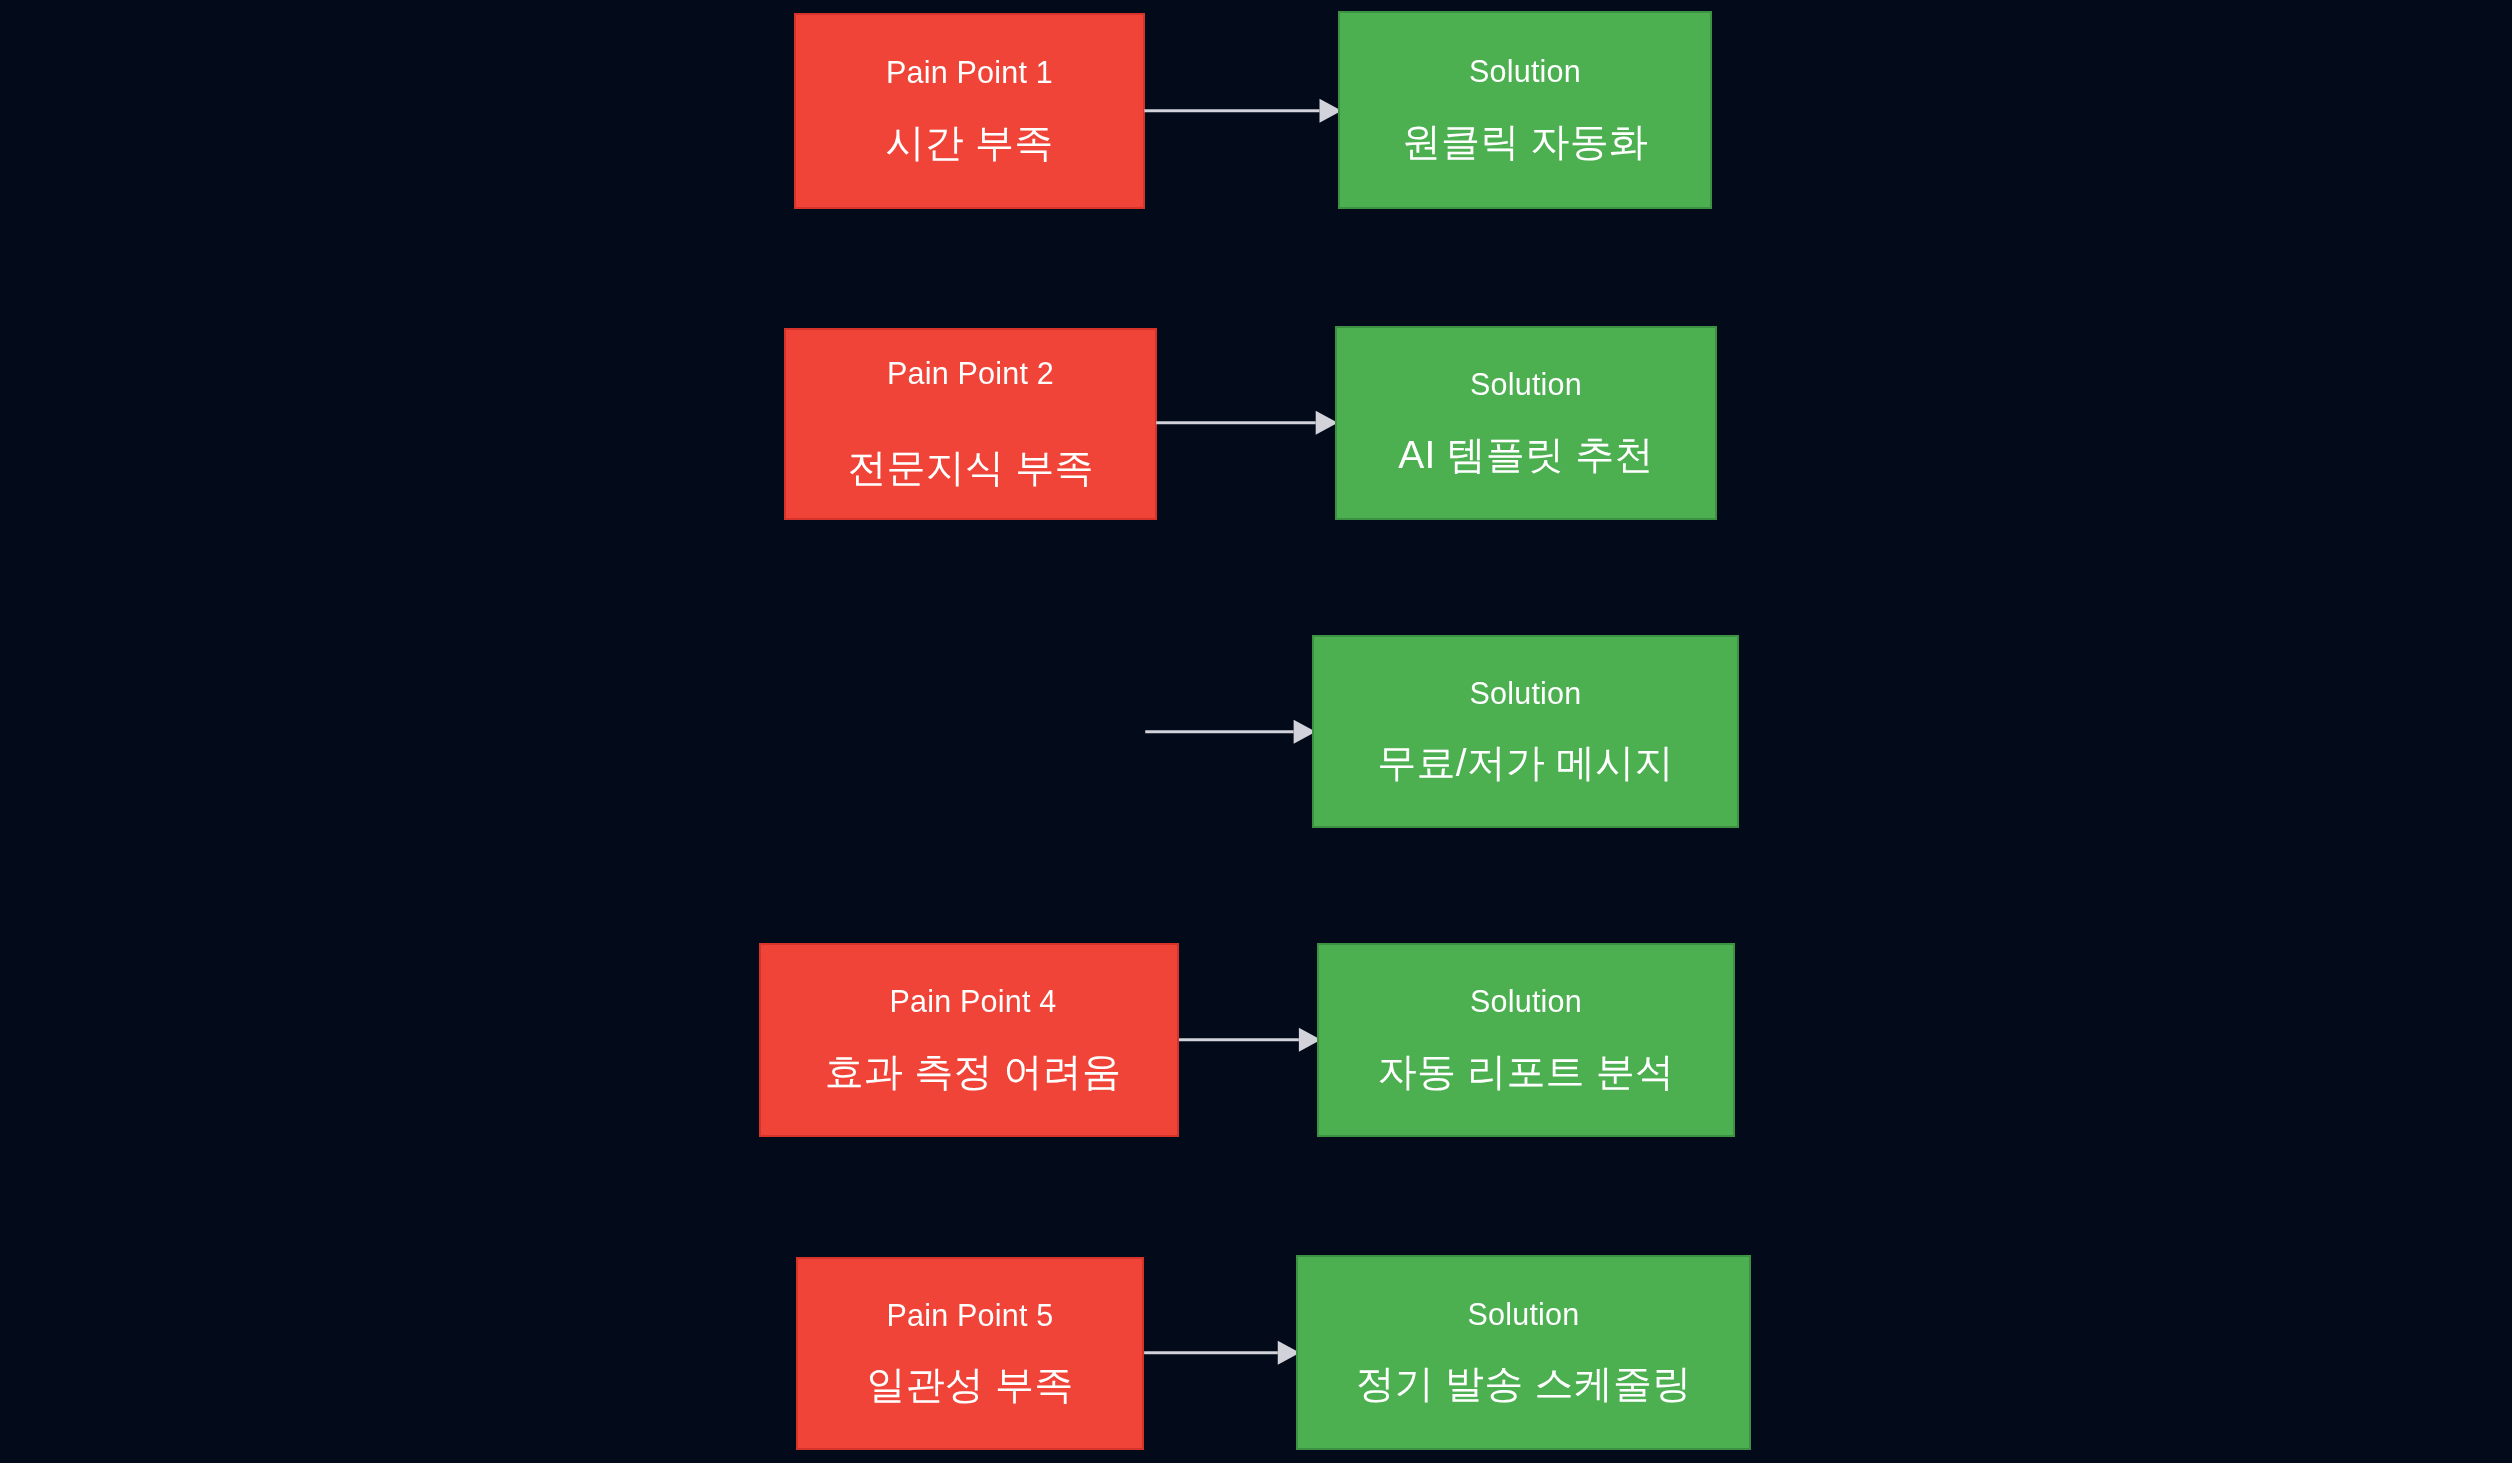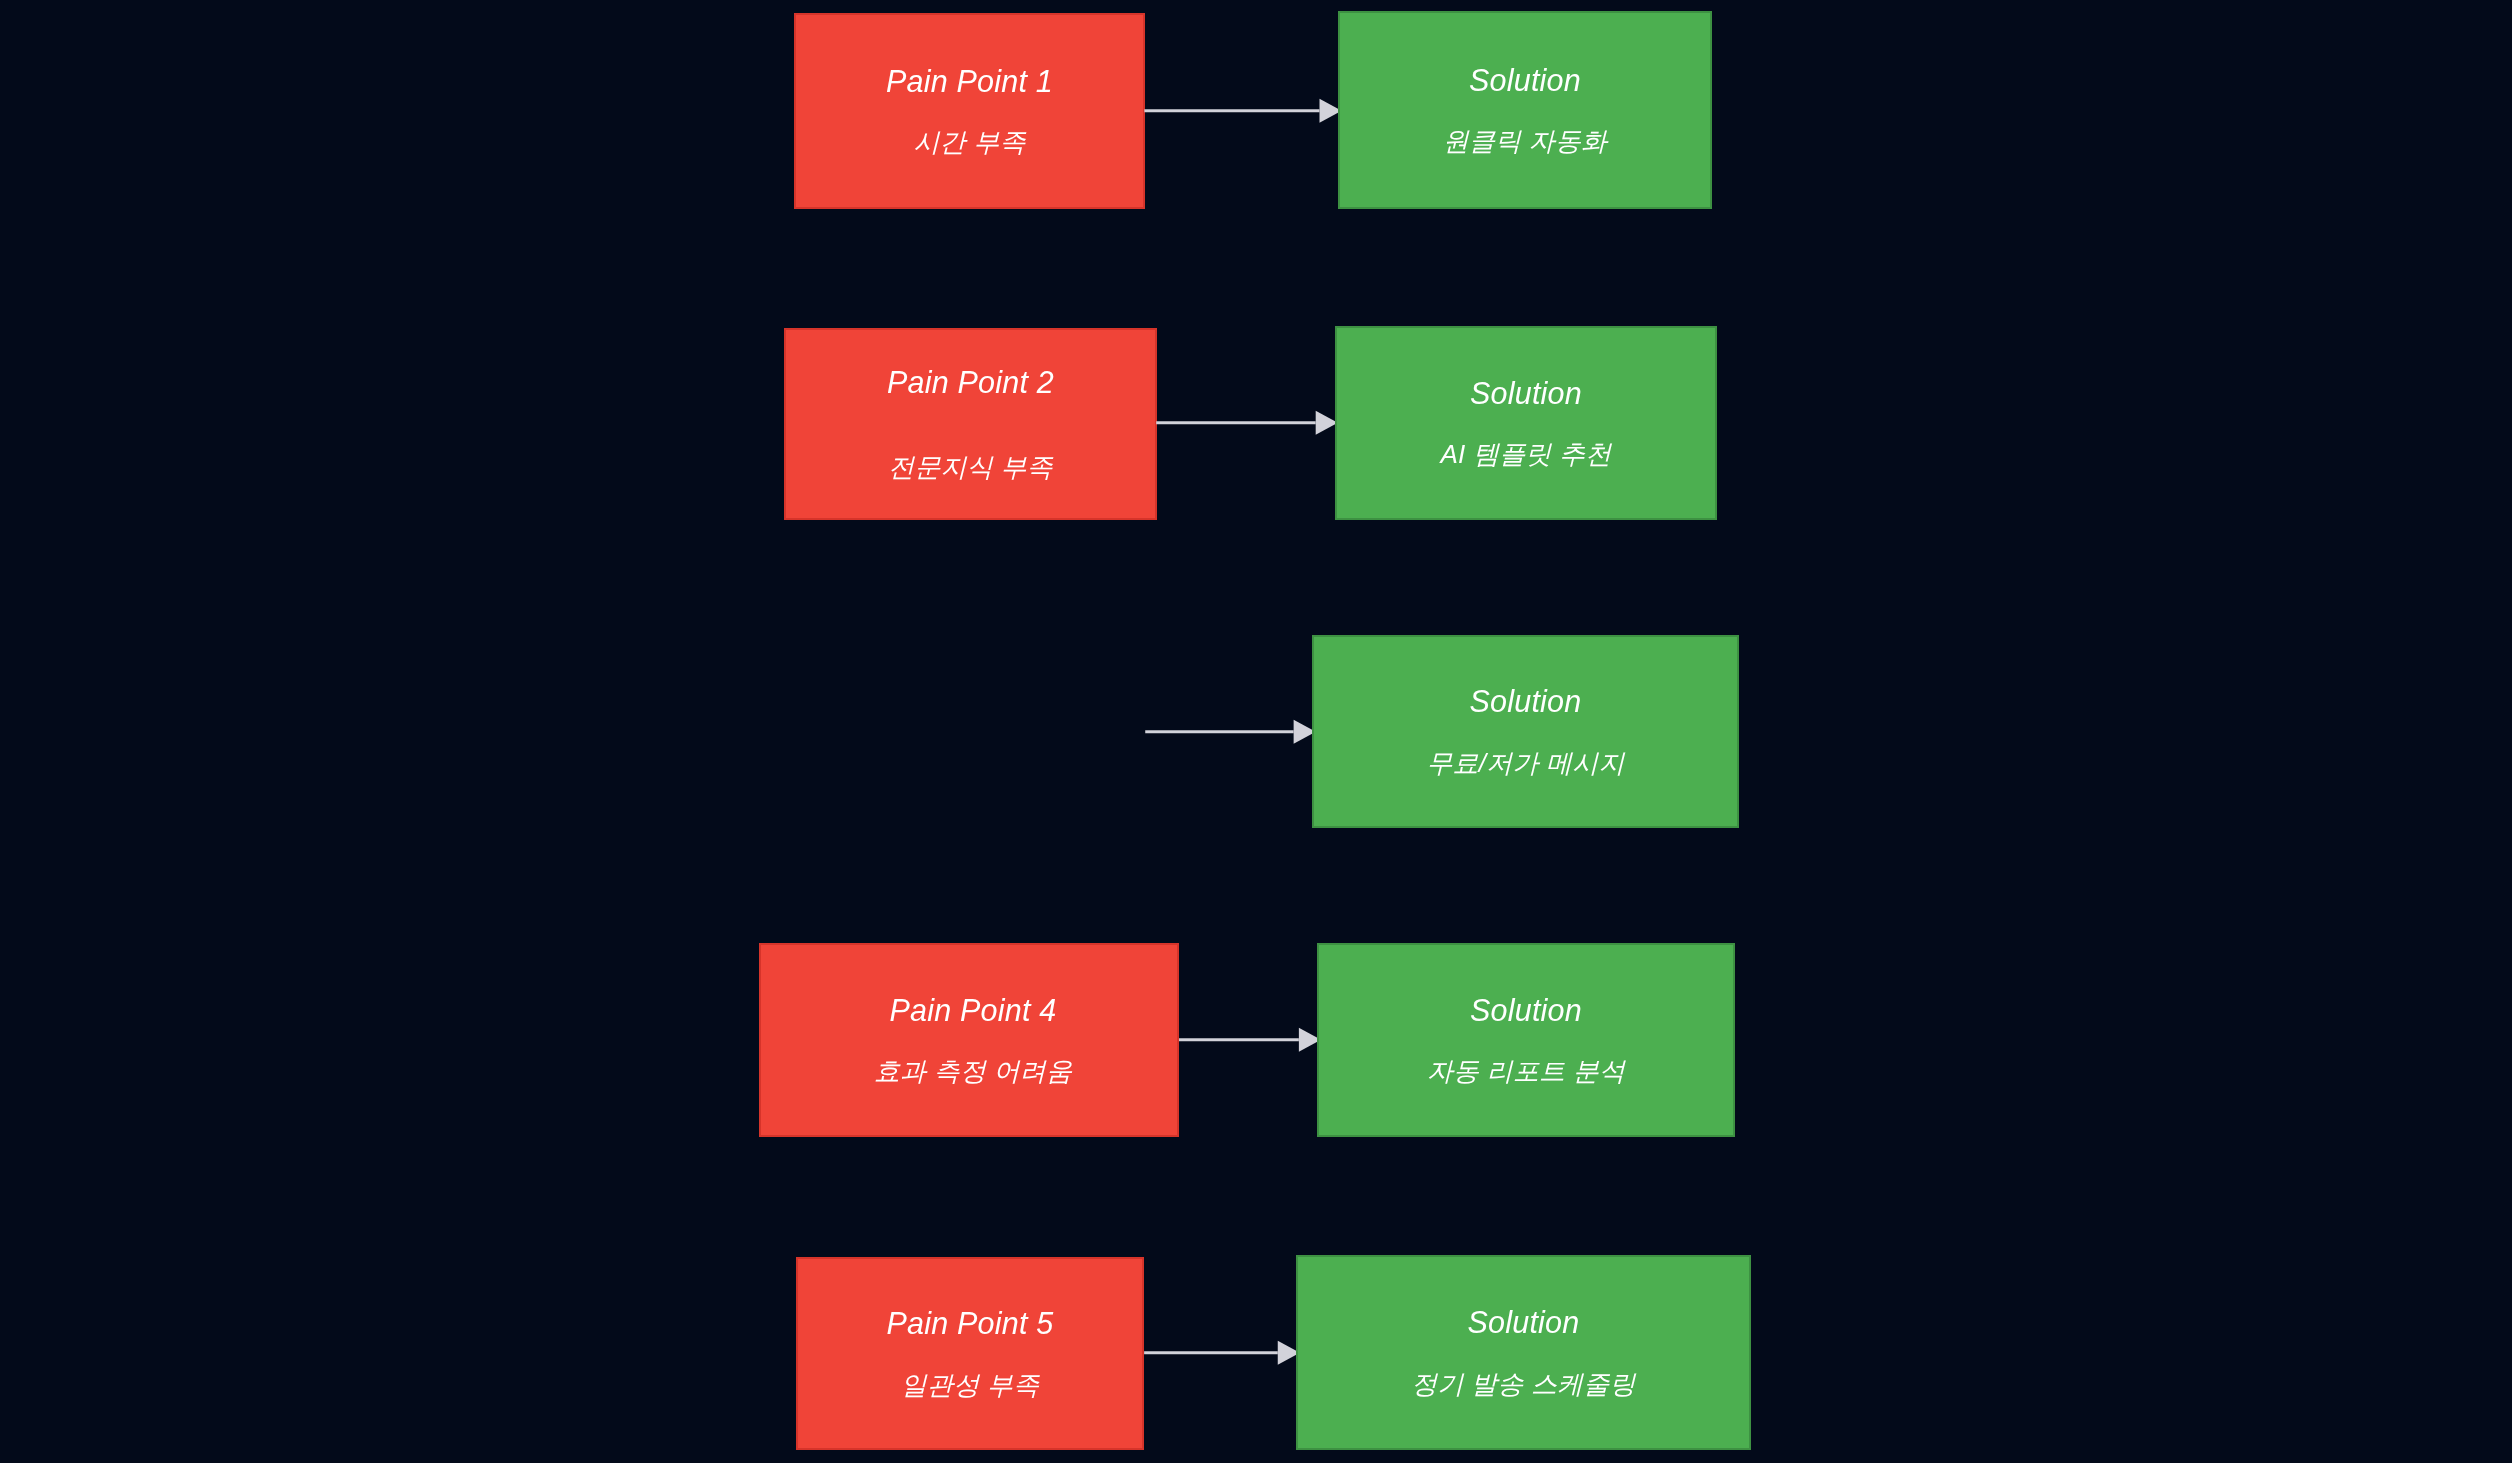--- a/index.html
+++ b/index.html
@@ -21,21 +21,20 @@
     left: 0;
     top: 0;
     width: 2512px;
     height: 1464px;
   }
 
   .flow-row {
     position: absolute;
     left: 0;
     width: 2260px;
-    font-style: italic;
   }
 
   .node-box {
     position: absolute;
     box-sizing: border-box;
     display: flex;
     flex-direction: column;
     align-items: center;
     justify-content: center;
     text-align: center;
@@ -54,21 +53,21 @@
     border: 2.8px solid #3d9142;
   }
 
   .node-title {
     font-size: 30.5px;
     font-weight: 400;
     white-space: nowrap;
   }
 
   .node-subtitle {
-    font-size: 26px;
+    font-size: 39px;
     font-weight: 400;
     white-space: nowrap;
     margin-top: 25px;
   }
 
   .edge-arrow {
     position: absolute;
     overflow: visible;
   }
 </style>

